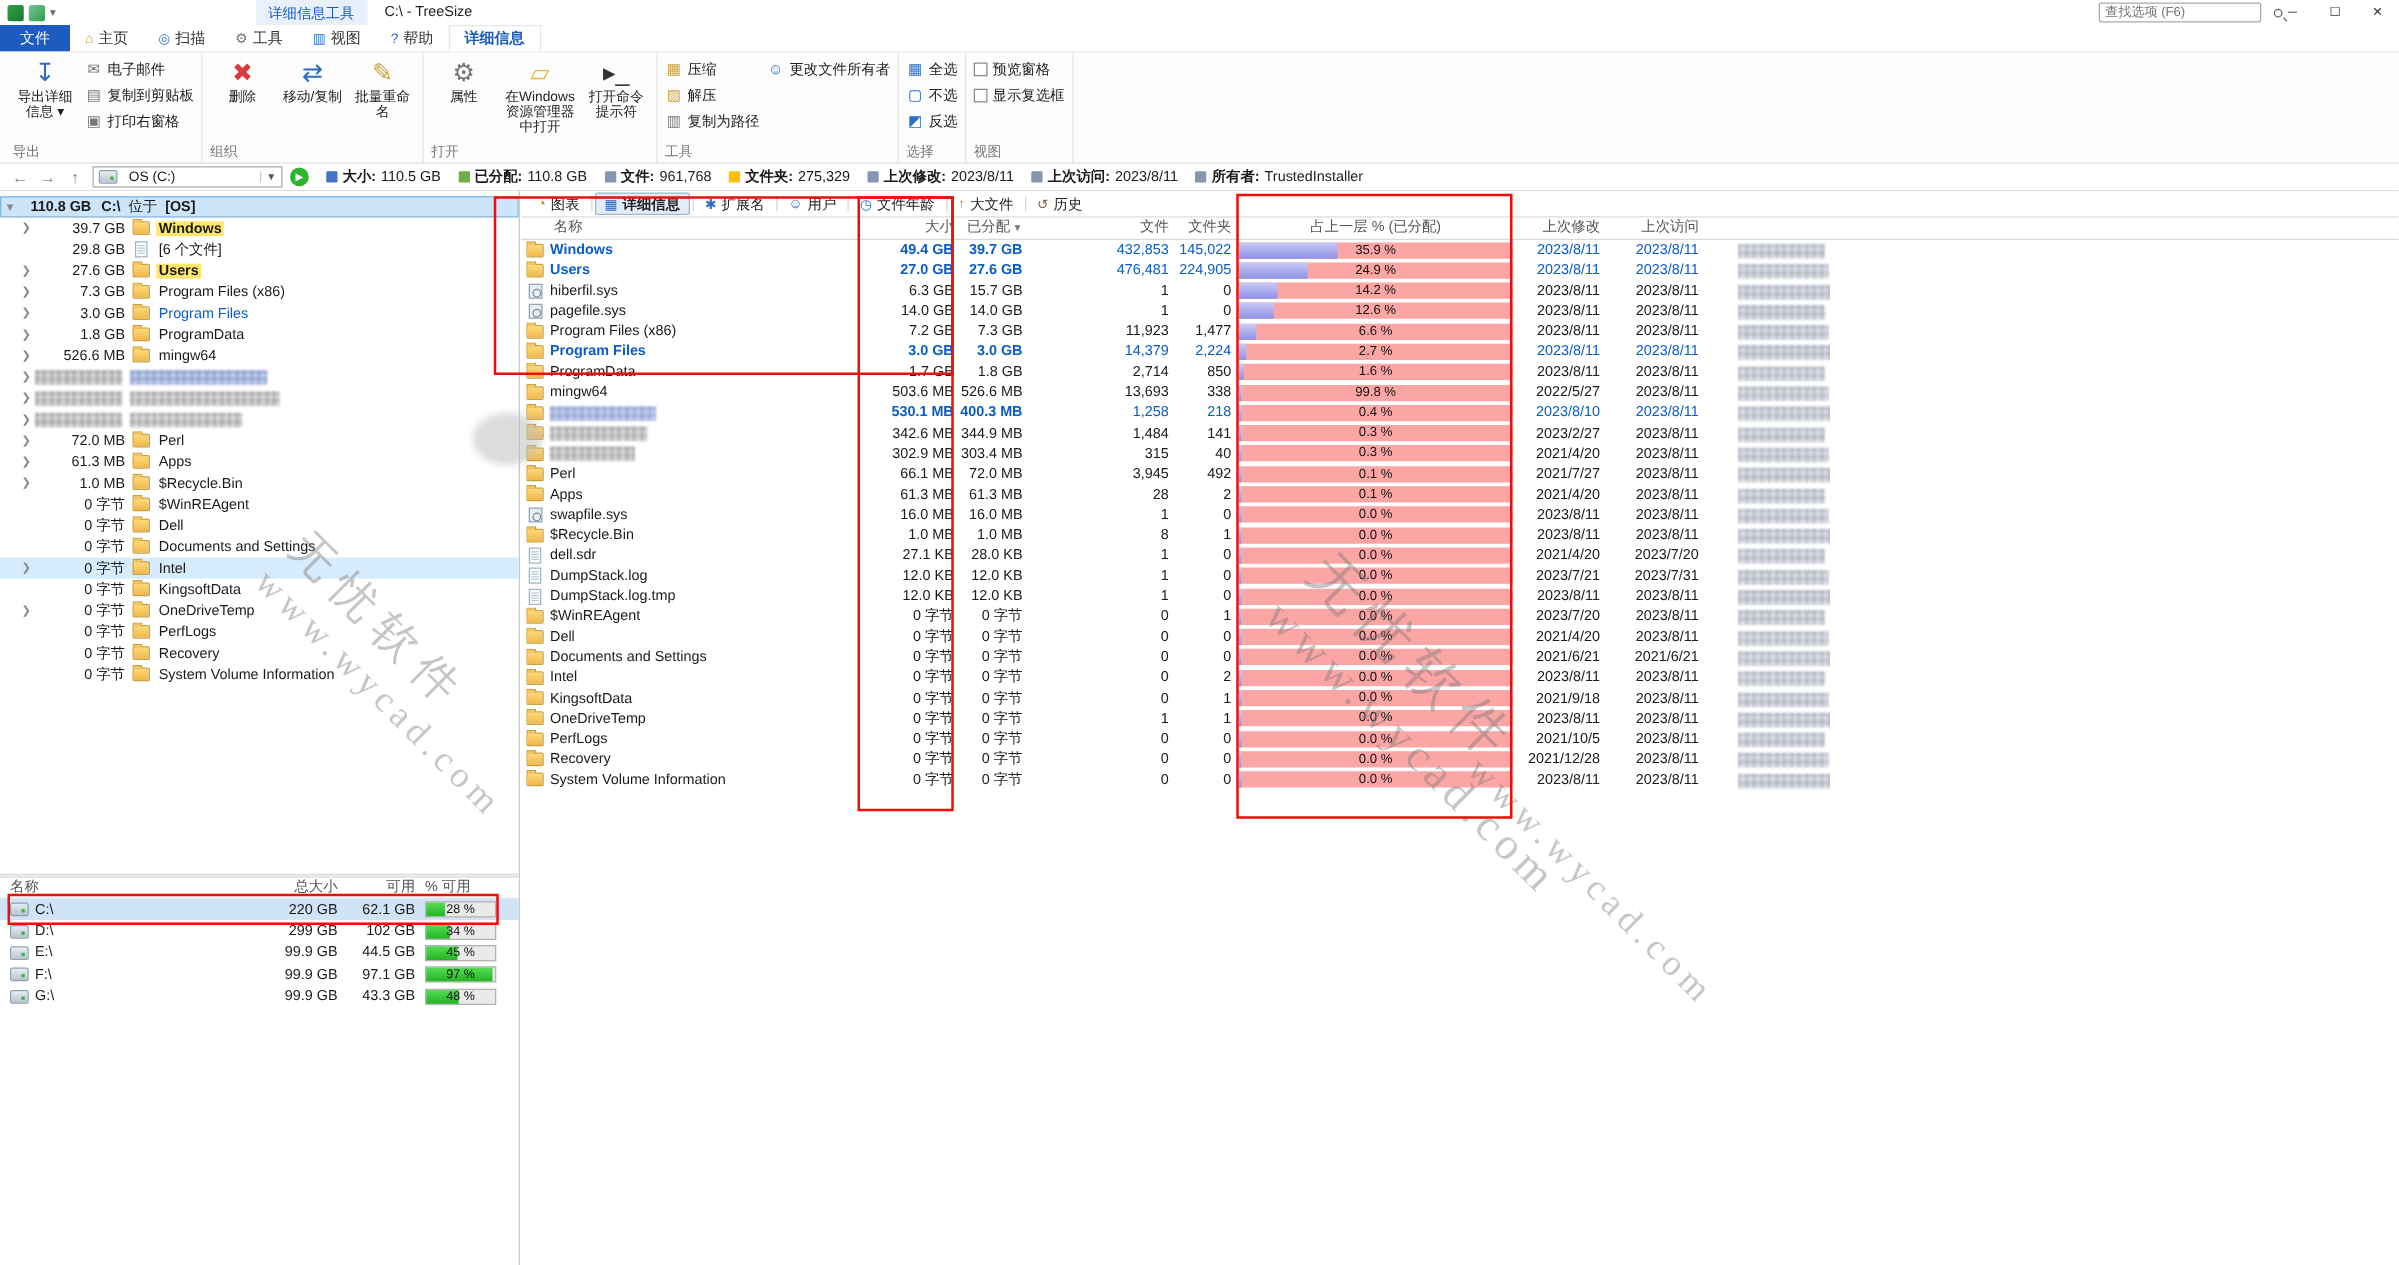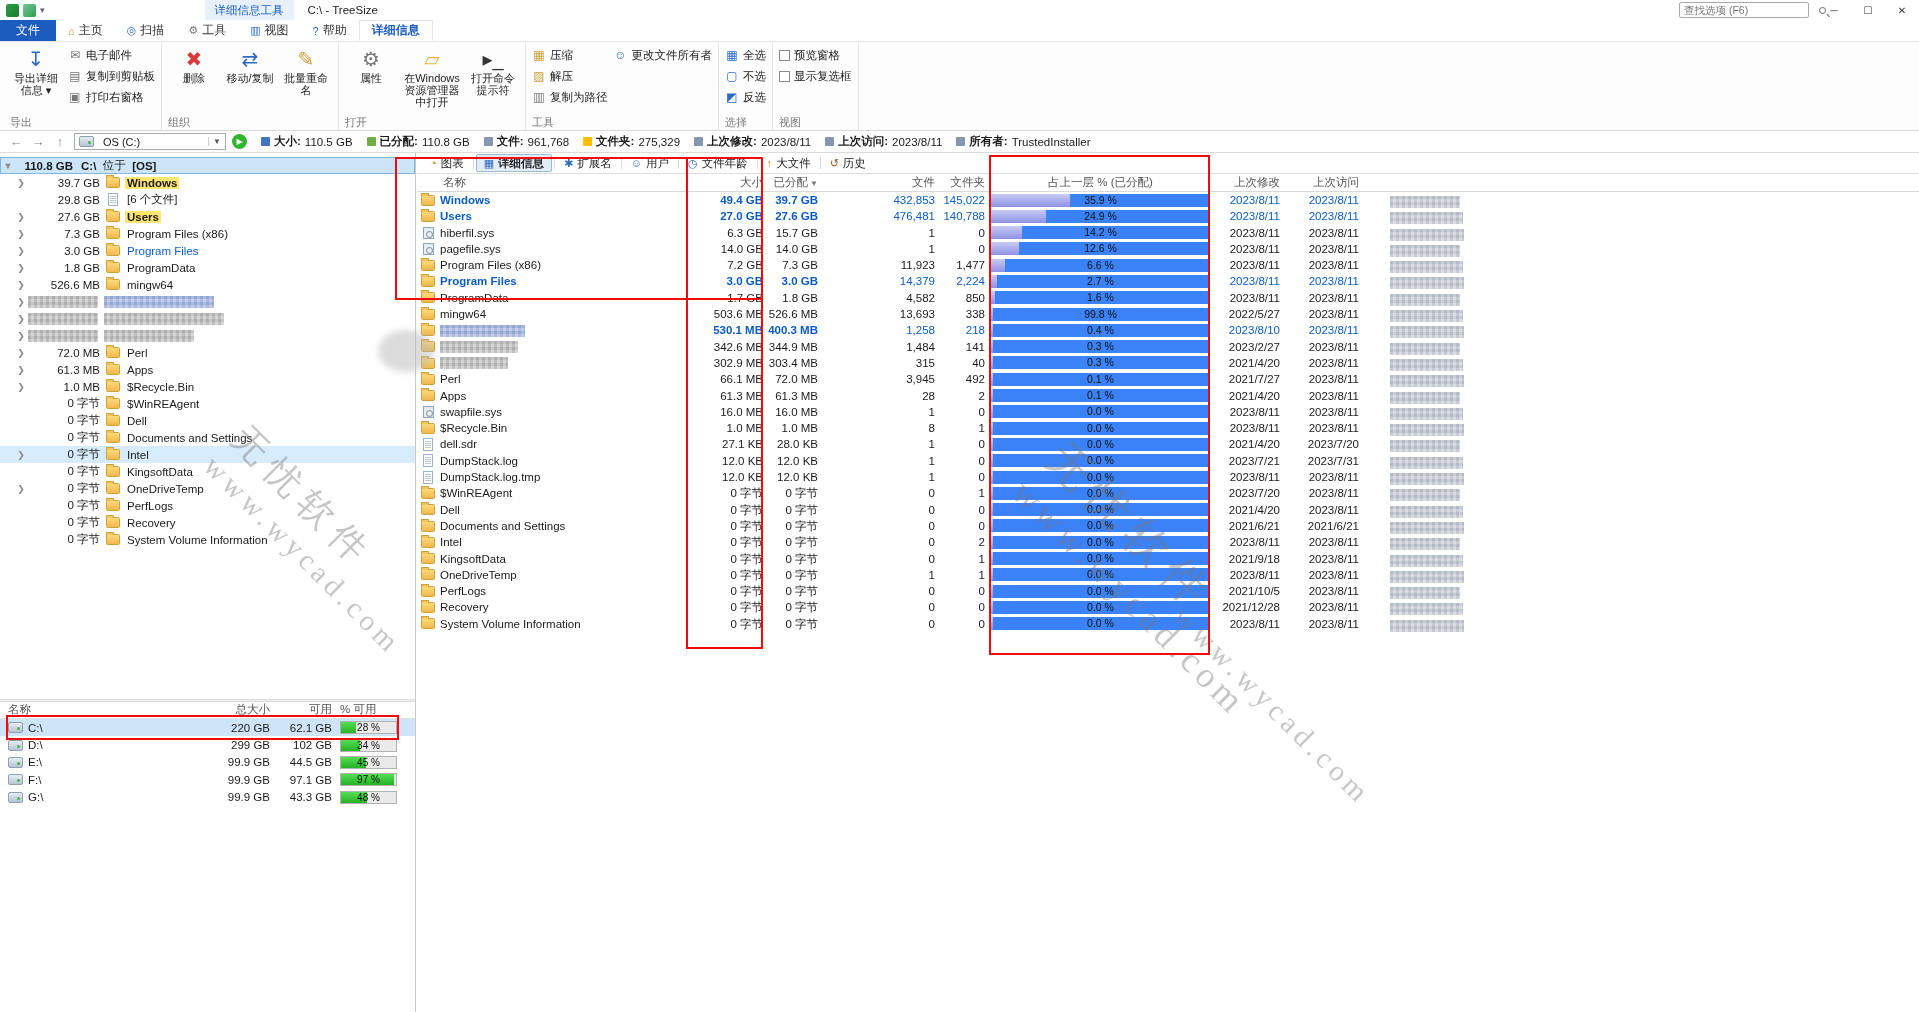--- a/index.html
+++ b/index.html
@@ -112,21 +112,21 @@
   .c-alloc{left:330px;width:71px;text-align:right;}
   .c-files{left:430px;width:88px;text-align:right;}
   .c-folders{left:520px;width:48px;text-align:right;}
   .c-bar{left:574px;width:219px;}
   .c-mod{left:797px;width:66px;text-align:right;}
   .c-acc{left:876px;width:66px;text-align:right;}
   .c-blur{left:973px;width:74px;}
   .h-bar{left:574px;width:219px;text-align:center;}
   .blue{color:#0b5cc7;}
   .bluebold{color:#0b5cc7;font-weight:bold;}
-  .pbar{position:relative;height:13px;margin-top:1.5px;background:#3b82f6;}
+  .pbar{position:relative;height:13px;margin-top:1.5px;background:#fca5a5;}
   .pbar .fill{position:absolute;left:0;top:0;bottom:0;background:linear-gradient(180deg,#c9cbf6,#8e91e6);}
   .pbar .lbl{position:absolute;left:0;right:0;top:0;bottom:0;text-align:center;font-size:10.5px;line-height:13px;color:#111;}
   .dropmini{font-size:8px;color:#777;margin-left:2px;}
 
   
   .redbox{border:2px solid #f10b0b;background:transparent;pointer-events:none;}
   .wm{color:rgba(120,120,120,.42);transform:rotate(45deg);transform-origin:left top;white-space:nowrap;pointer-events:none;z-index:50;}
   .wm .l1{font-size:36px;letter-spacing:10px;}
   .wm .l2{font-size:29px;letter-spacing:5px;font-family:"Liberation Serif","DejaVu Serif",serif;}
   .blob{width:56px;height:42px;border-radius:50%;background:rgba(185,185,185,.5);filter:blur(3px);}
@@ -636,21 +636,21 @@
         <span class="cell c-blur"><span class="pxblur dim" style="width: 70px; margin-top: 2px;"></span></span>
       </div>
       <div class="grow">
         <span class="cell c-name">
           <span class="fold"></span>
           <span class="bluebold">Users</span>
         </span>
         <span class="cell c-size bluebold">27.0 GB</span>
         <span class="cell c-alloc bluebold">27.6 GB</span>
         <span class="cell c-files blue">476,481</span>
-        <span class="cell c-folders blue">140,788</span>
+        <span class="cell c-folders blue">224,905</span>
         <span class="cell c-bar">
           <span class="pbar" style="display: block;">
             <span class="fill" style="width: 54.531px;"></span>
             <span class="lbl">24.9 %</span>
           </span>
         </span>
         <span class="cell c-mod blue">2023/8/11</span>
         <span class="cell c-acc blue">2023/8/11</span>
         <span class="cell c-blur"><span class="pxblur dim" style="width: 73px; margin-top: 2px;"></span></span>
       </div>
@@ -730,21 +730,21 @@
         <span class="cell c-acc blue">2023/8/11</span>
         <span class="cell c-blur"><span class="pxblur dim" style="width: 76px; margin-top: 2px;"></span></span>
       </div>
       <div class="grow">
         <span class="cell c-name">
           <span class="fold"></span>
           <span>ProgramData</span>
         </span>
         <span class="cell c-size">1.7 GB</span>
         <span class="cell c-alloc">1.8 GB</span>
-        <span class="cell c-files">4,582</span>
+        <span class="cell c-files">2,714</span>
         <span class="cell c-folders">850</span>
         <span class="cell c-bar">
           <span class="pbar" style="display: block;">
             <span class="fill" style="width: 3.504px;"></span>
             <span class="lbl">1.6 %</span>
           </span>
         </span>
         <span class="cell c-mod">2023/8/11</span>
         <span class="cell c-acc">2023/8/11</span>
         <span class="cell c-blur"><span class="pxblur dim" style="width: 70px; margin-top: 2px;"></span></span>

